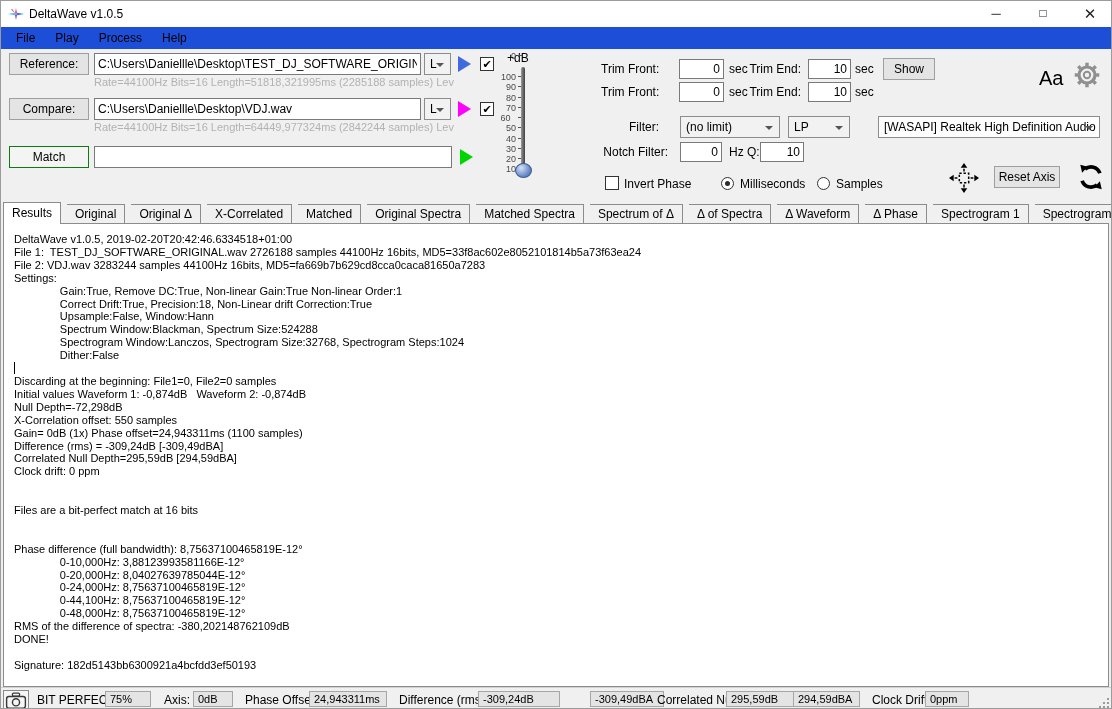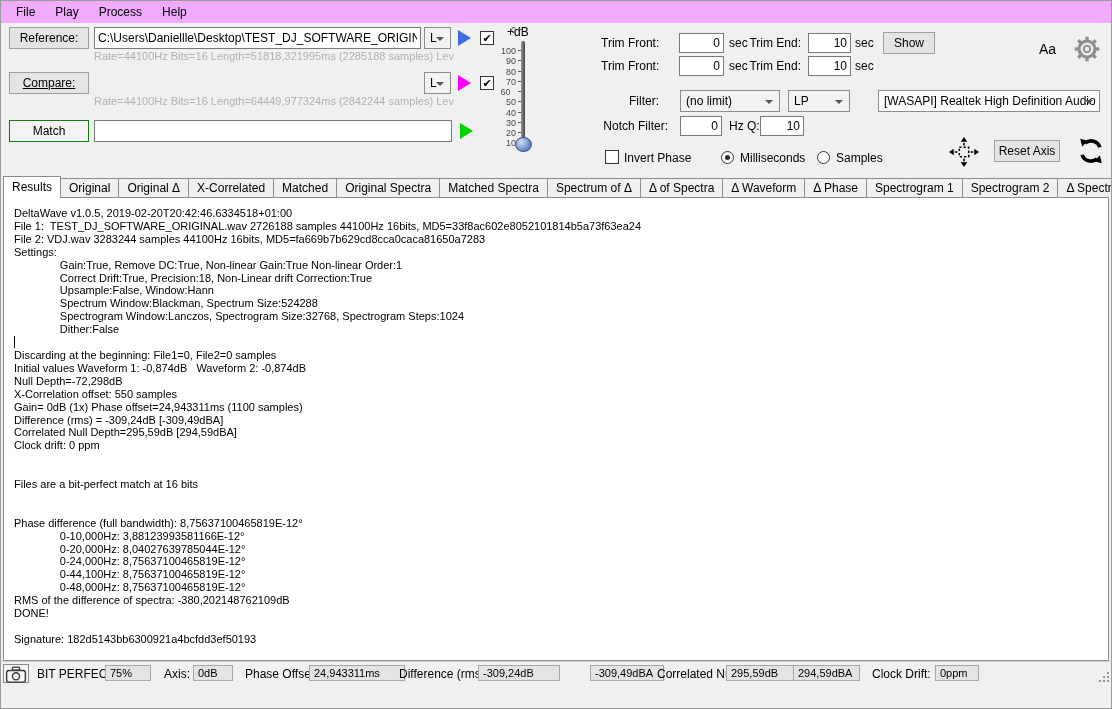--- a/index.html
+++ b/index.html
@@ -12,21 +12,21 @@
   }
   
   .titlebar { position:relative; height:26px; background:#fff; }
   .app-icon { position:absolute; left:7px; top:5px; width:16px; height:16px; }
   .win-title { position:absolute; left:28px; top:6px; font-size:12px; }
   .win-btn { position:absolute; top:0; width:46px; height:26px; text-align:center; line-height:25px; font-size:13px; color:#222; }
   .win-btn.min { left:972px; }
   .win-btn.max { left:1019px; font-size:12px; }
   .win-btn.close { left:1066px; font-size:15px; }
   
-  .menubar { display:flex; height:22px; background:#f0abfc; padding-left:5px; }
+  .menubar { display:flex; height:22px; background:#1d4ed8; padding-left:5px; }
   .menu-item { padding:4px 10px 0 10px; font-size:12px; }
   
   .toppanel { position:relative; height:152px; background:#f0f0f0; }
   .btn { position:absolute; height:22px; background:#e4e4e4; border:1px solid #9f9f9f; text-align:center; line-height:20px; font-size:12px; }
   .btn-match { border:1px solid #0f7b0f; background:#f4f4f4; }
   .ti { position:absolute; height:22px; border:1px solid #7a7a7a; background:#fff; font-family:"Liberation Sans",sans-serif; font-size:12px; padding:0 3px; }
   .ti-num { text-align:right; height:20px; }
   .combo { position:absolute; height:22px; background:#f2f2f2; border:1px solid #8c8c8c; font-size:12px; line-height:20px; padding-left:5px; overflow:hidden; white-space:nowrap; }
   .combo.white { background:#fdfdfd; }
   .chev { position:absolute; right:6px; top:9px; width:0; height:0; border-left:4px solid transparent; border-right:4px solid transparent; border-top:4px solid #555; }
@@ -47,62 +47,78 @@
   .tick { position:absolute; left:0; width:21px; text-align:right; font-size:9px; color:#4a4a4a; }
   .tick::after { content:""; position:absolute; left:23px; top:4px; width:4px; height:1px; background:#555; }
   .tick:nth-of-type(1){top:11px;} .tick:nth-of-type(2){top:21px;} .tick:nth-of-type(3){top:31px;}
   .tick:nth-of-type(4){top:42px;} .tick:nth-of-type(5){top:52px;} .tick:nth-of-type(6){top:62px;text-align:center;}
   .tick:nth-of-type(7){top:72px;} .tick:nth-of-type(8){top:83px;} .tick:nth-of-type(9){top:93px;}
   .tick:nth-of-type(10){top:103px;} .tick:nth-of-type(11){top:113px;}
   .vol-thumb { position:absolute; left:20px; top:112px; width:17px; height:15px; border-radius:50%;
     background:radial-gradient(circle at 35% 30%, #d6e2f6, #6d8ecb 60%, #46679f); border:1px solid #3b5a94; }
   
   .tabstrip { position:relative; height:22px; padding-left:2px; display:flex; align-items:flex-end; background:#f0f0f0; }
-  .tab { height:19px; line-height:18px; padding:0 8px; font-size:12px; border:1px solid #8c8c8c; border-bottom:none; background:#f0f0f0; margin-right:0; border-left:none; white-space:nowrap; }
+  .tab { height:19px; line-height:18px; padding:0 8px; font-size:12px; border:1px solid #8c8c8c; border-bottom:none; background:#f0f0f0; margin-right:6px; border-left:none; white-space:nowrap; }
   .tab:first-child { border-left:1px solid #8c8c8c; }
   .tab.active { height:22px; line-height:21px; background:#fff; position:relative; z-index:2; border-left:1px solid #8c8c8c; margin-bottom:-1px; }
   
   .content { position:relative; margin:0 2px; height:464px; background:#fff; border:1px solid #8c8c8c; overflow:hidden; }
   .results-text { position:absolute; left:10px; top:9px; white-space:pre; tab-size:15; font-family:"Liberation Sans",sans-serif; font-size:11px; line-height:12.9px; color:#000; }
   .caret { position:absolute; left:10px; top:138px; width:1px; height:12px; background:#000; }
   
   .statusbar { position:relative; height:23px; background:#f0f0f0; border-top:1px solid #d0d0d0; font-size:12px; }
   .sb-lbl { position:absolute; top:5px; white-space:nowrap; }
   .sb-box { position:absolute; top:3px; height:16px; background:#e4e4e4; border:1px solid #a6a6a6; font-size:11px; line-height:14px; padding-left:4px; white-space:nowrap; overflow:hidden; }
   .cam-box { position:absolute; left:2px; top:2px; width:26px; height:19px; border:1px solid #8a8a8a; background:#f6f6f6; }
   .grip { position:absolute; right:2px; bottom:2px; width:2px; height:2px; background:#9a9a9a;
     box-shadow:-4px 0 #9a9a9a,-8px 0 #9a9a9a,0 -4px #9a9a9a,-4px -4px #9a9a9a,0 -8px #9a9a9a; }
   svg { display:block; }
 </style>
 </head>
 <body>
 
 <div id="window">
 
+  <div class="titlebar">
+    <span class="app-icon">
+      <svg width="16" height="16" viewBox="0 0 16 16">
+        <polygon points="0,8 6.5,6.7 8,8 6.5,9.3" fill="#49c8f0"></polygon>
+        <polygon points="16,8 9.5,6.7 8,8 9.5,9.3" fill="#3a7ae0"></polygon>
+        <polygon points="8,2 6.9,6.9 8,8 9.1,6.9" fill="#e0549a"></polygon>
+        <polygon points="8,14 6.9,9.1 8,8 9.1,9.1" fill="#8a54d0"></polygon>
+        <polygon points="3,3.8 7.2,7.2 4.2,3" fill="#f04a6a"></polygon>
+      </svg>
+    </span>
+    <span class="win-title">DeltaWave v1.0.5</span>
+    <div class="win-btn min"><span>─</span></div>
+    <div class="win-btn max"><span>□</span></div>
+    <div class="win-btn close"><span>✕</span></div>
+  </div>
 
   <div class="menubar">
     <span class="menu-item">File</span>
     <span class="menu-item">Play</span>
     <span class="menu-item">Process</span>
     <span class="menu-item">Help</span>
   </div>
 
   <div class="toppanel">
 
     <div class="btn" style="left:8px;top:4px;width:80px;">Reference:</div>
     <input class="ti" style="left: 93px; top: 4px; width: 327px;" value="C:\Users\Daniellle\Desktop\TEST_DJ_SOFTWARE_ORIGINAL.w">
     <div class="combo" style="left:423px;top:4px;width:27px;">
       <span>L</span>
       <span class="chev"></span>
     </div>
     <div class="play blue" style="left:457px;top:7px;"></div>
     <div class="cbx" style="left:479px;top:8px;"><span>✔</span></div>
     <div class="info" style="left:93px;top:27px;">Rate=44100Hz Bits=16 Length=51818,321995ms (2285188 samples) Level=</div>
 
-    <div class="btn" style="left:8px;top:49px;width:80px;text-decoration:underline;">Compare:</div>
+    <div class="btn" style="left:8px;top:49px;width:80px;">Compare:</div>
+    <input class="ti" style="left: 93px; top: 49px; width: 327px;" value="C:\Users\Daniellle\Desktop\VDJ.wav">
     <div class="combo" style="left:423px;top:49px;width:27px;">
       <span>L</span>
       <span class="chev"></span>
     </div>
     <div class="play mag" style="left:457px;top:52px;"></div>
     <div class="cbx" style="left:479px;top:53px;"><span>✔</span></div>
     <div class="info" style="left:93px;top:72px;">Rate=44100Hz Bits=16 Length=64449,977324ms (2842244 samples) Level=</div>
 
     <div class="btn btn-match" style="left:8px;top:97px;width:80px;">Match</div>
     <input class="ti" style="left: 93px; top: 97px; width: 358px;" value="">
@@ -182,21 +198,21 @@
     <div class="btn" style="left:993px;top:117px;width:66px;">Reset Axis</div>
     <div style="position:absolute;left:1076px;top:114px;">
       <svg width="28" height="28" viewBox="0 0 30 30">
         <path d="M24.5 11 A 10 10 0 0 0 8.5 6.5" fill="none" stroke="#000" stroke-width="4"></path>
         <polygon points="3.5,2 11.5,4 5.5,10.5"></polygon>
         <path d="M5.5 19 A 10 10 0 0 0 21.5 23.5" fill="none" stroke="#000" stroke-width="4"></path>
         <polygon points="26.5,28 18.5,26 24.5,19.5"></polygon>
       </svg>
     </div>
 
-    <span class="lbl" style="left:1038px;top:18px;font-size:14px;">Aa</span>
+    <span class="lbl" style="left:1038px;top:18px;font-size:20px;">Aa</span>
     <div style="position:absolute;left:1070px;top:10px;">
       <svg width="32" height="32" viewBox="0 0 30 30">
         <g stroke="#8f8f8f" fill="none">
           <circle cx="15" cy="15" r="7.5" stroke-width="3"></circle>
           <circle cx="15" cy="15" r="3" stroke-width="1.8"></circle>
           <g stroke-width="3.2">
             <line x1="23.5" y1="15" x2="26.5" y2="15"></line>
             <line x1="21" y1="21" x2="23.2" y2="23.2"></line>
             <line x1="15" y1="23.5" x2="15" y2="26.5"></line>
             <line x1="9" y1="21" x2="6.8" y2="23.2"></line>
@@ -272,25 +288,25 @@
         <rect x="1.5" y="5" width="21" height="13" rx="2.5" fill="none" stroke="#3a3a3a" stroke-width="1.6"></rect>
         <circle cx="12" cy="11.5" r="4" fill="none" stroke="#3a3a3a" stroke-width="1.6"></circle>
         <rect x="8" y="1.2" width="8" height="3.4" rx="1.2" fill="none" stroke="#3a3a3a" stroke-width="1.4"></rect>
       </svg>
     </div>
     <span class="sb-lbl" style="left:36px;">BIT PERFECT!</span>
     <div class="sb-box" style="left:104px;width:46px;">75%</div>
     <span class="sb-lbl" style="left:163px;">Axis:</span>
     <div class="sb-box" style="left:192px;width:40px;">0dB</div>
     <span class="sb-lbl" style="left:244px;">Phase Offset:</span>
-    <div class="sb-box" style="left:308px;width:96px;">24,943311ms</div>
+    <div class="sb-box" style="left:308px;width:78px;">24,943311ms</div>
     <span class="sb-lbl" style="left:398px;">Difference (rms):</span>
     <div class="sb-box" style="left:477px;width:82px;">-309,24dB</div>
     <div class="sb-box" style="left:567px;width:74px;margin-left:22px;">-309,49dBA</div>
     <span class="sb-lbl" style="left:656px;">Correlated Null:</span>
     <div class="sb-box" style="left:725px;width:80px;">295,59dB</div>
     <div class="sb-box" style="left:792px;width:67px;">294,59dBA</div>
     <span class="sb-lbl" style="left:871px;">Clock Drift:</span>
-    <div class="sb-box" style="left:924px;width:44px;margin-left:10px;">0ppm</div>
+    <div class="sb-box" style="left:924px;width:44px;">0ppm</div>
     <div class="grip"></div>
   </div>
 
 </div>
 
 </body></html>

